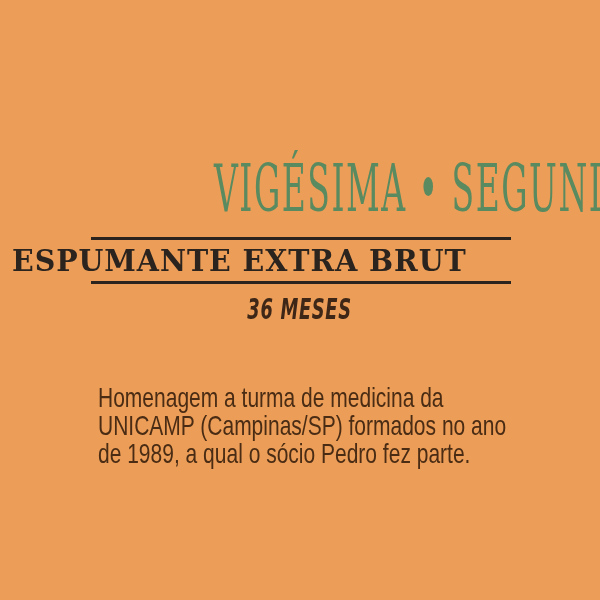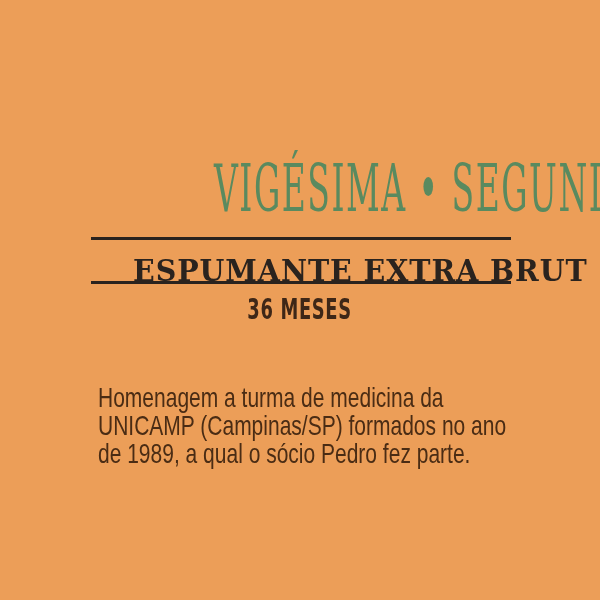--- a/index.html
+++ b/index.html
@@ -45,43 +45,44 @@
     position: absolute;
     left: 91px;
     width: 420px;
     height: 3px;
     background: var(--ink);
   }
   .rule-top { top: 237px; }
   .rule-bottom { top: 281px; }
   .product-row {
     position: absolute;
-    top: 256px;
+    top: 246px;
     left: 0;
     width: 600px;
-    text-align: right;
+    text-align: left;
   }
   .product-text {
     display: inline-block;
     font-family: "DejaVu Serif", serif;
     font-weight: 700;
     font-size: 30px;
     line-height: 1;
     letter-spacing: 1px;
     white-space: nowrap;
     color: var(--ink);
     transform: scaleX(0.95);
     transform-origin: 50% 50%;
   }
   .aging-row {
     position: absolute;
     top: 296px;
     left: 0;
     width: 600px;
     text-align: center;
+    font-style: italic;
   }
   .aging-text {
     display: inline-block;
     font-family: "DejaVu Sans", sans-serif;
     font-weight: 700;
     font-size: 28px;
     line-height: 1;
     letter-spacing: 1px;
     white-space: nowrap;
     color: var(--aging-brown);

